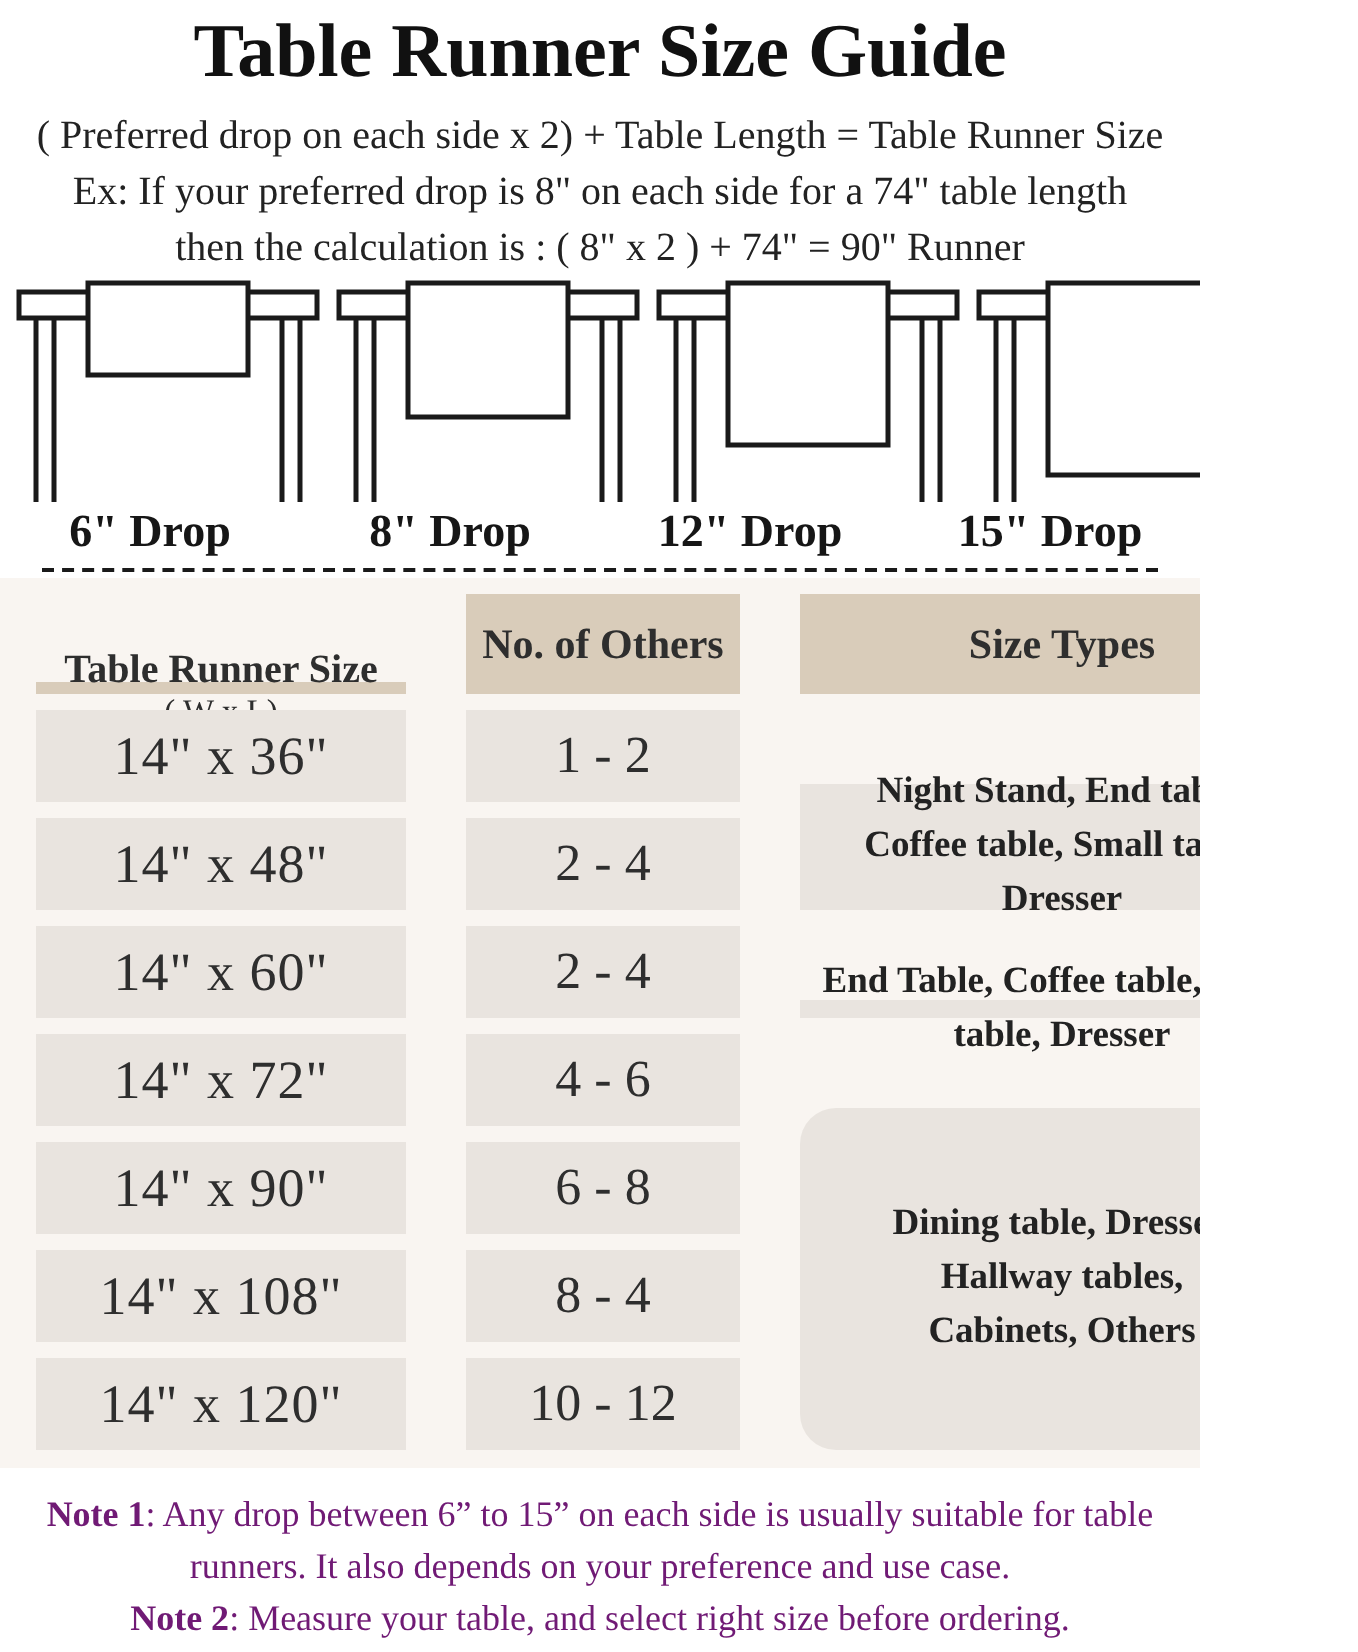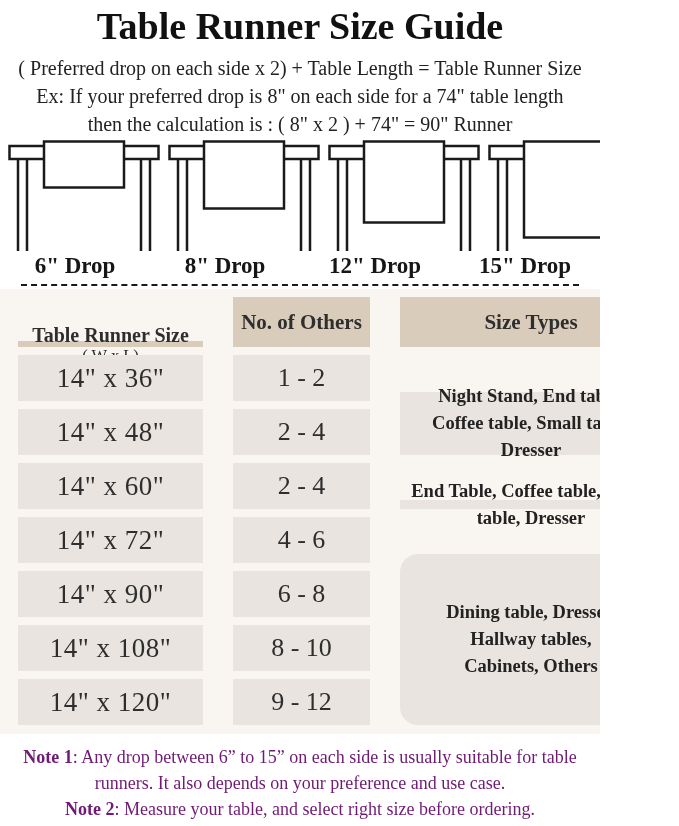--- a/index.html
+++ b/index.html
@@ -111,22 +111,22 @@
       <div class="cell size-cell r4">14" x 72"</div>
       <div class="cell size-cell r5">14" x 90"</div>
       <div class="cell size-cell r6">14" x 108"</div>
       <div class="cell size-cell r7">14" x 120"</div>
 
       <div class="cell seat-cell r1">1 - 2</div>
       <div class="cell seat-cell r2">2 - 4</div>
       <div class="cell seat-cell r3">2 - 4</div>
       <div class="cell seat-cell r4">4 - 6</div>
       <div class="cell seat-cell r5">6 - 8</div>
-      <div class="cell seat-cell r6">8 - 10</div>
-      <div class="cell seat-cell r7">9 - 12</div>
+      <div class="cell seat-cell r6">8 - 4</div>
+      <div class="cell seat-cell r7">10 - 12</div>
 
       <div class="cell type-cell t1">Night Stand, End table, Coffee table, Small table, Dresser</div>
       <div class="cell type-cell t2">End Table, Coffee table, Small table, Dresser</div>
       <div class="cell type-cell t3">Dining table, Dresser, Hallway tables, Cabinets, Others</div>
 
     </div>
   </div>
 
   <div class="notes">
     <p><span class="note-label">Note 1</span><span>: Any drop between 6” to 15” on each side is usually suitable for table runners. It also depends on your preference and use case.</span></p>

